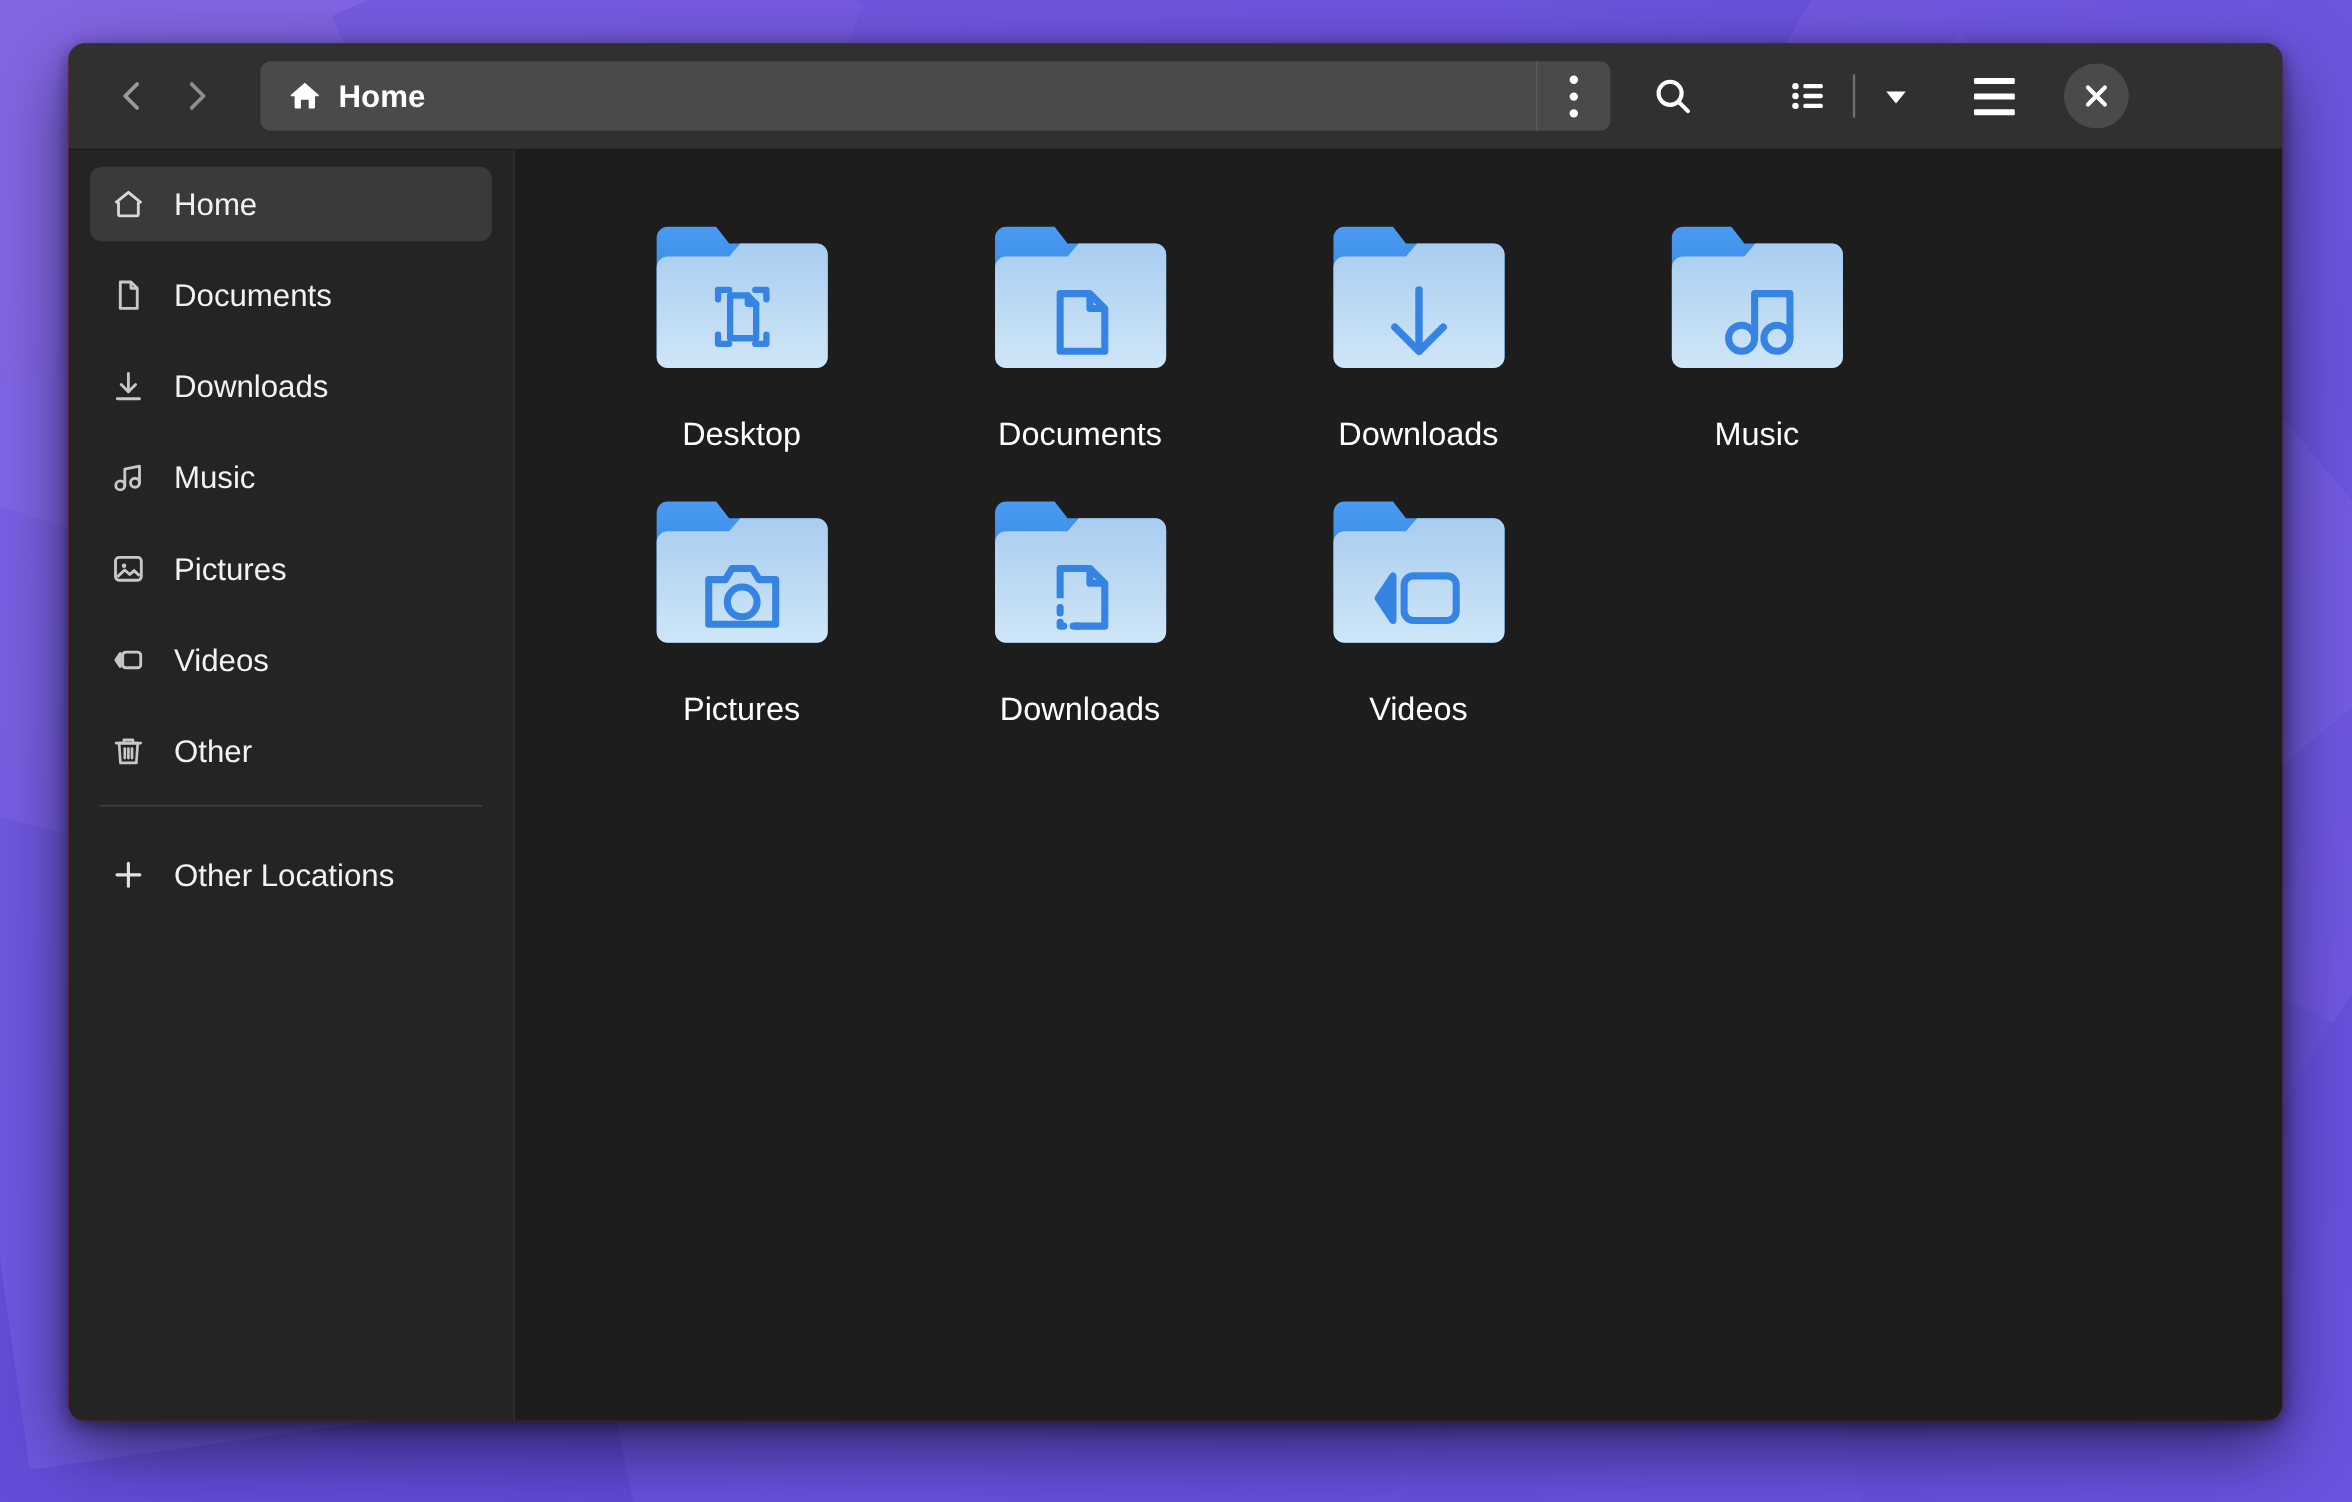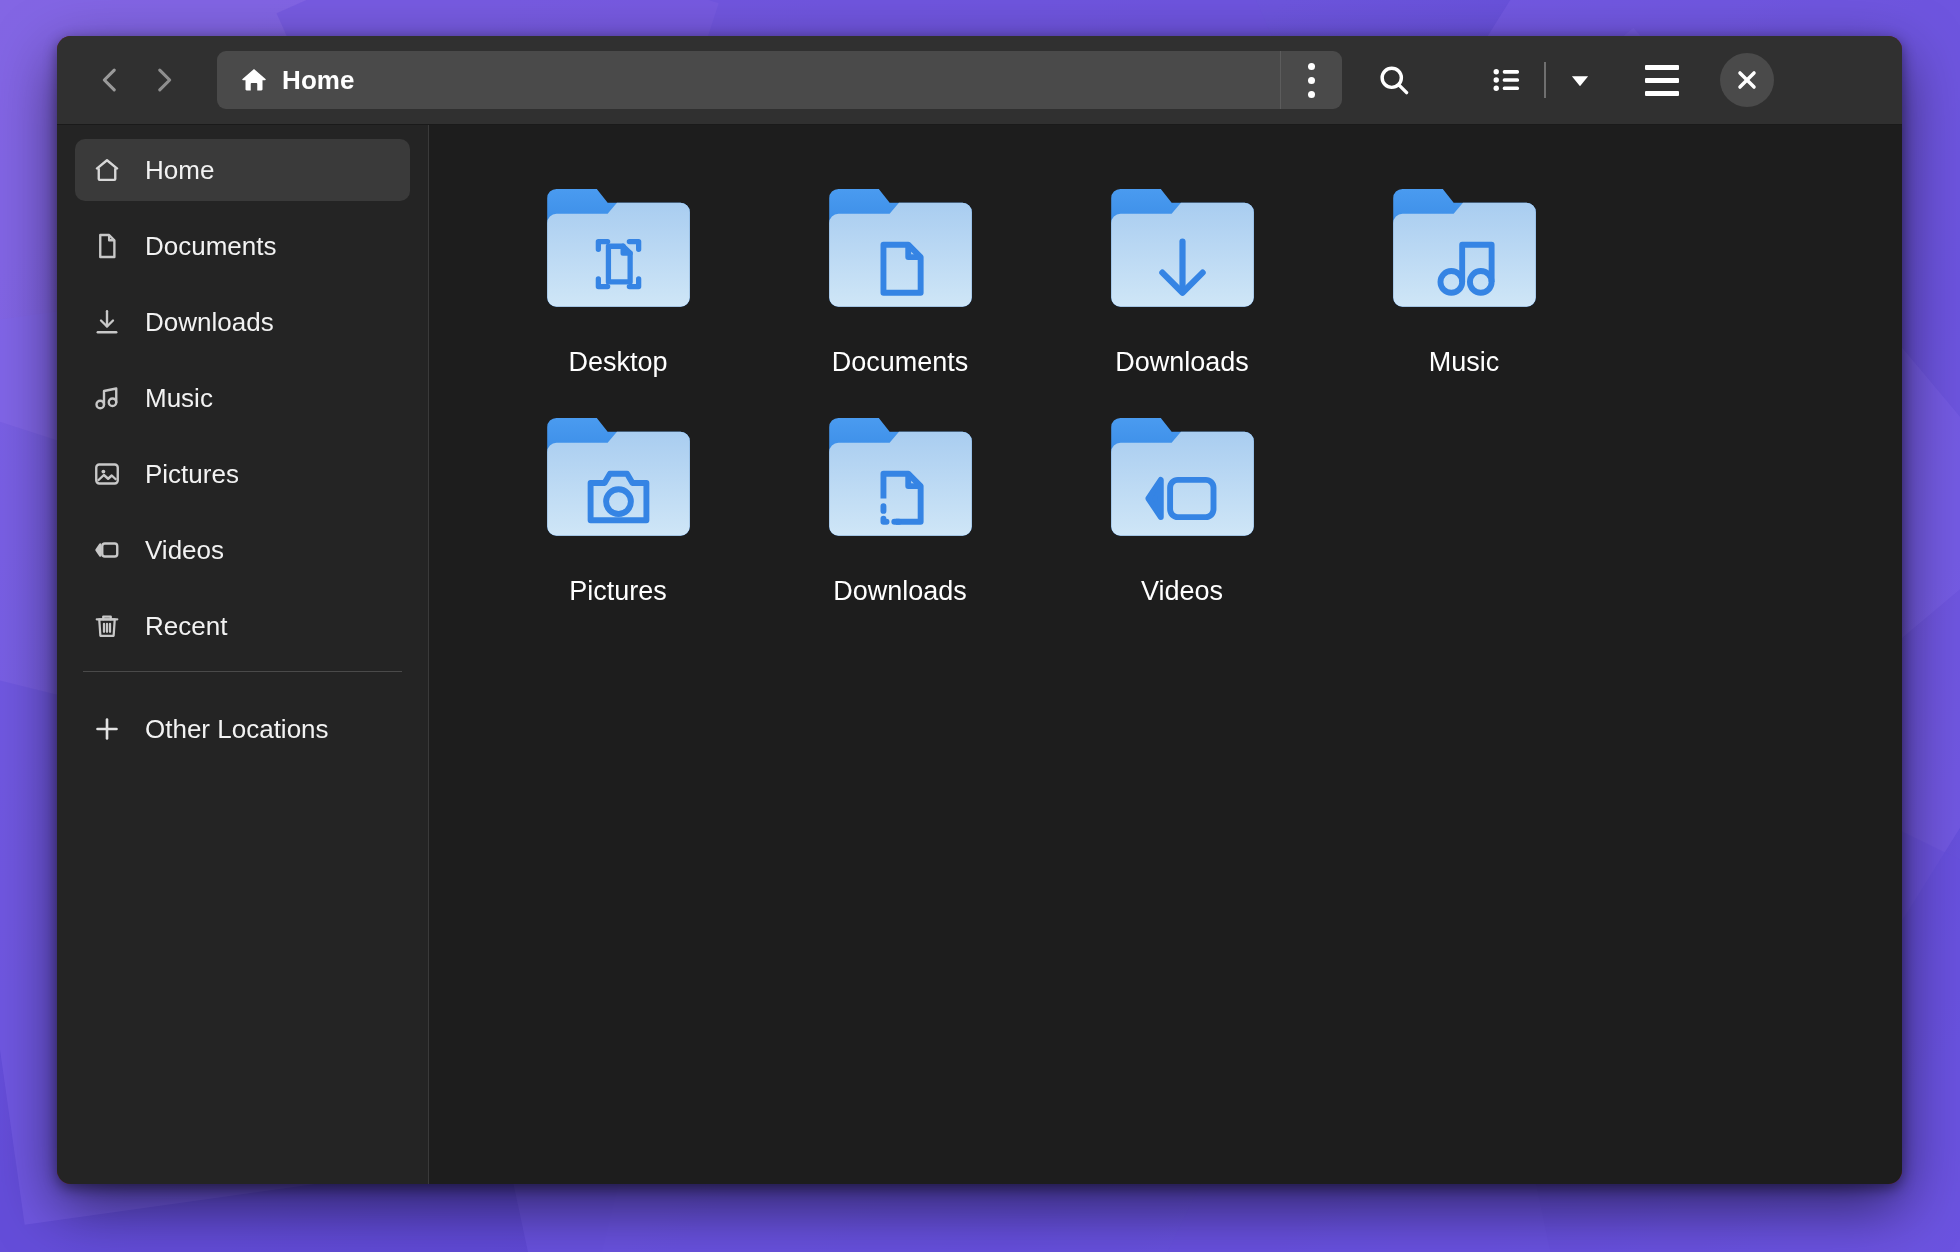--- a/index.html
+++ b/index.html
@@ -397,21 +397,21 @@
         <span class="ico">
           <svg width="30" height="30" viewBox="0 0 24 24" fill="none" stroke="#c8c8c8" stroke-width="1.8" stroke-linecap="round" stroke-linejoin="round">
             <line x1="3.8" y1="6.6" x2="20.2" y2="6.6"></line>
             <path d="M9 6.6V4.4h6v2.2"></path>
             <path d="M5.8 6.6h12.4l-.9 13.2H6.7z"></path>
             <line x1="9.6" y1="10.2" x2="9.6" y2="16.6"></line>
             <line x1="12" y1="10.2" x2="12" y2="16.6"></line>
             <line x1="14.4" y1="10.2" x2="14.4" y2="16.6"></line>
           </svg>
         </span>
-        <span class="txt">Recent</span>
+        <span class="txt">Other</span>
       </div>
 
       <div class="side-sep"></div>
 
       <div class="side-item">
         <span class="ico">
           <svg width="30" height="30" viewBox="0 0 24 24" fill="none" stroke="#e2e2e2" stroke-width="2.1" stroke-linecap="round">
             <line x1="12" y1="4.4" x2="12" y2="19.6"></line>
             <line x1="4.4" y1="12" x2="19.6" y2="12"></line>
           </svg>

